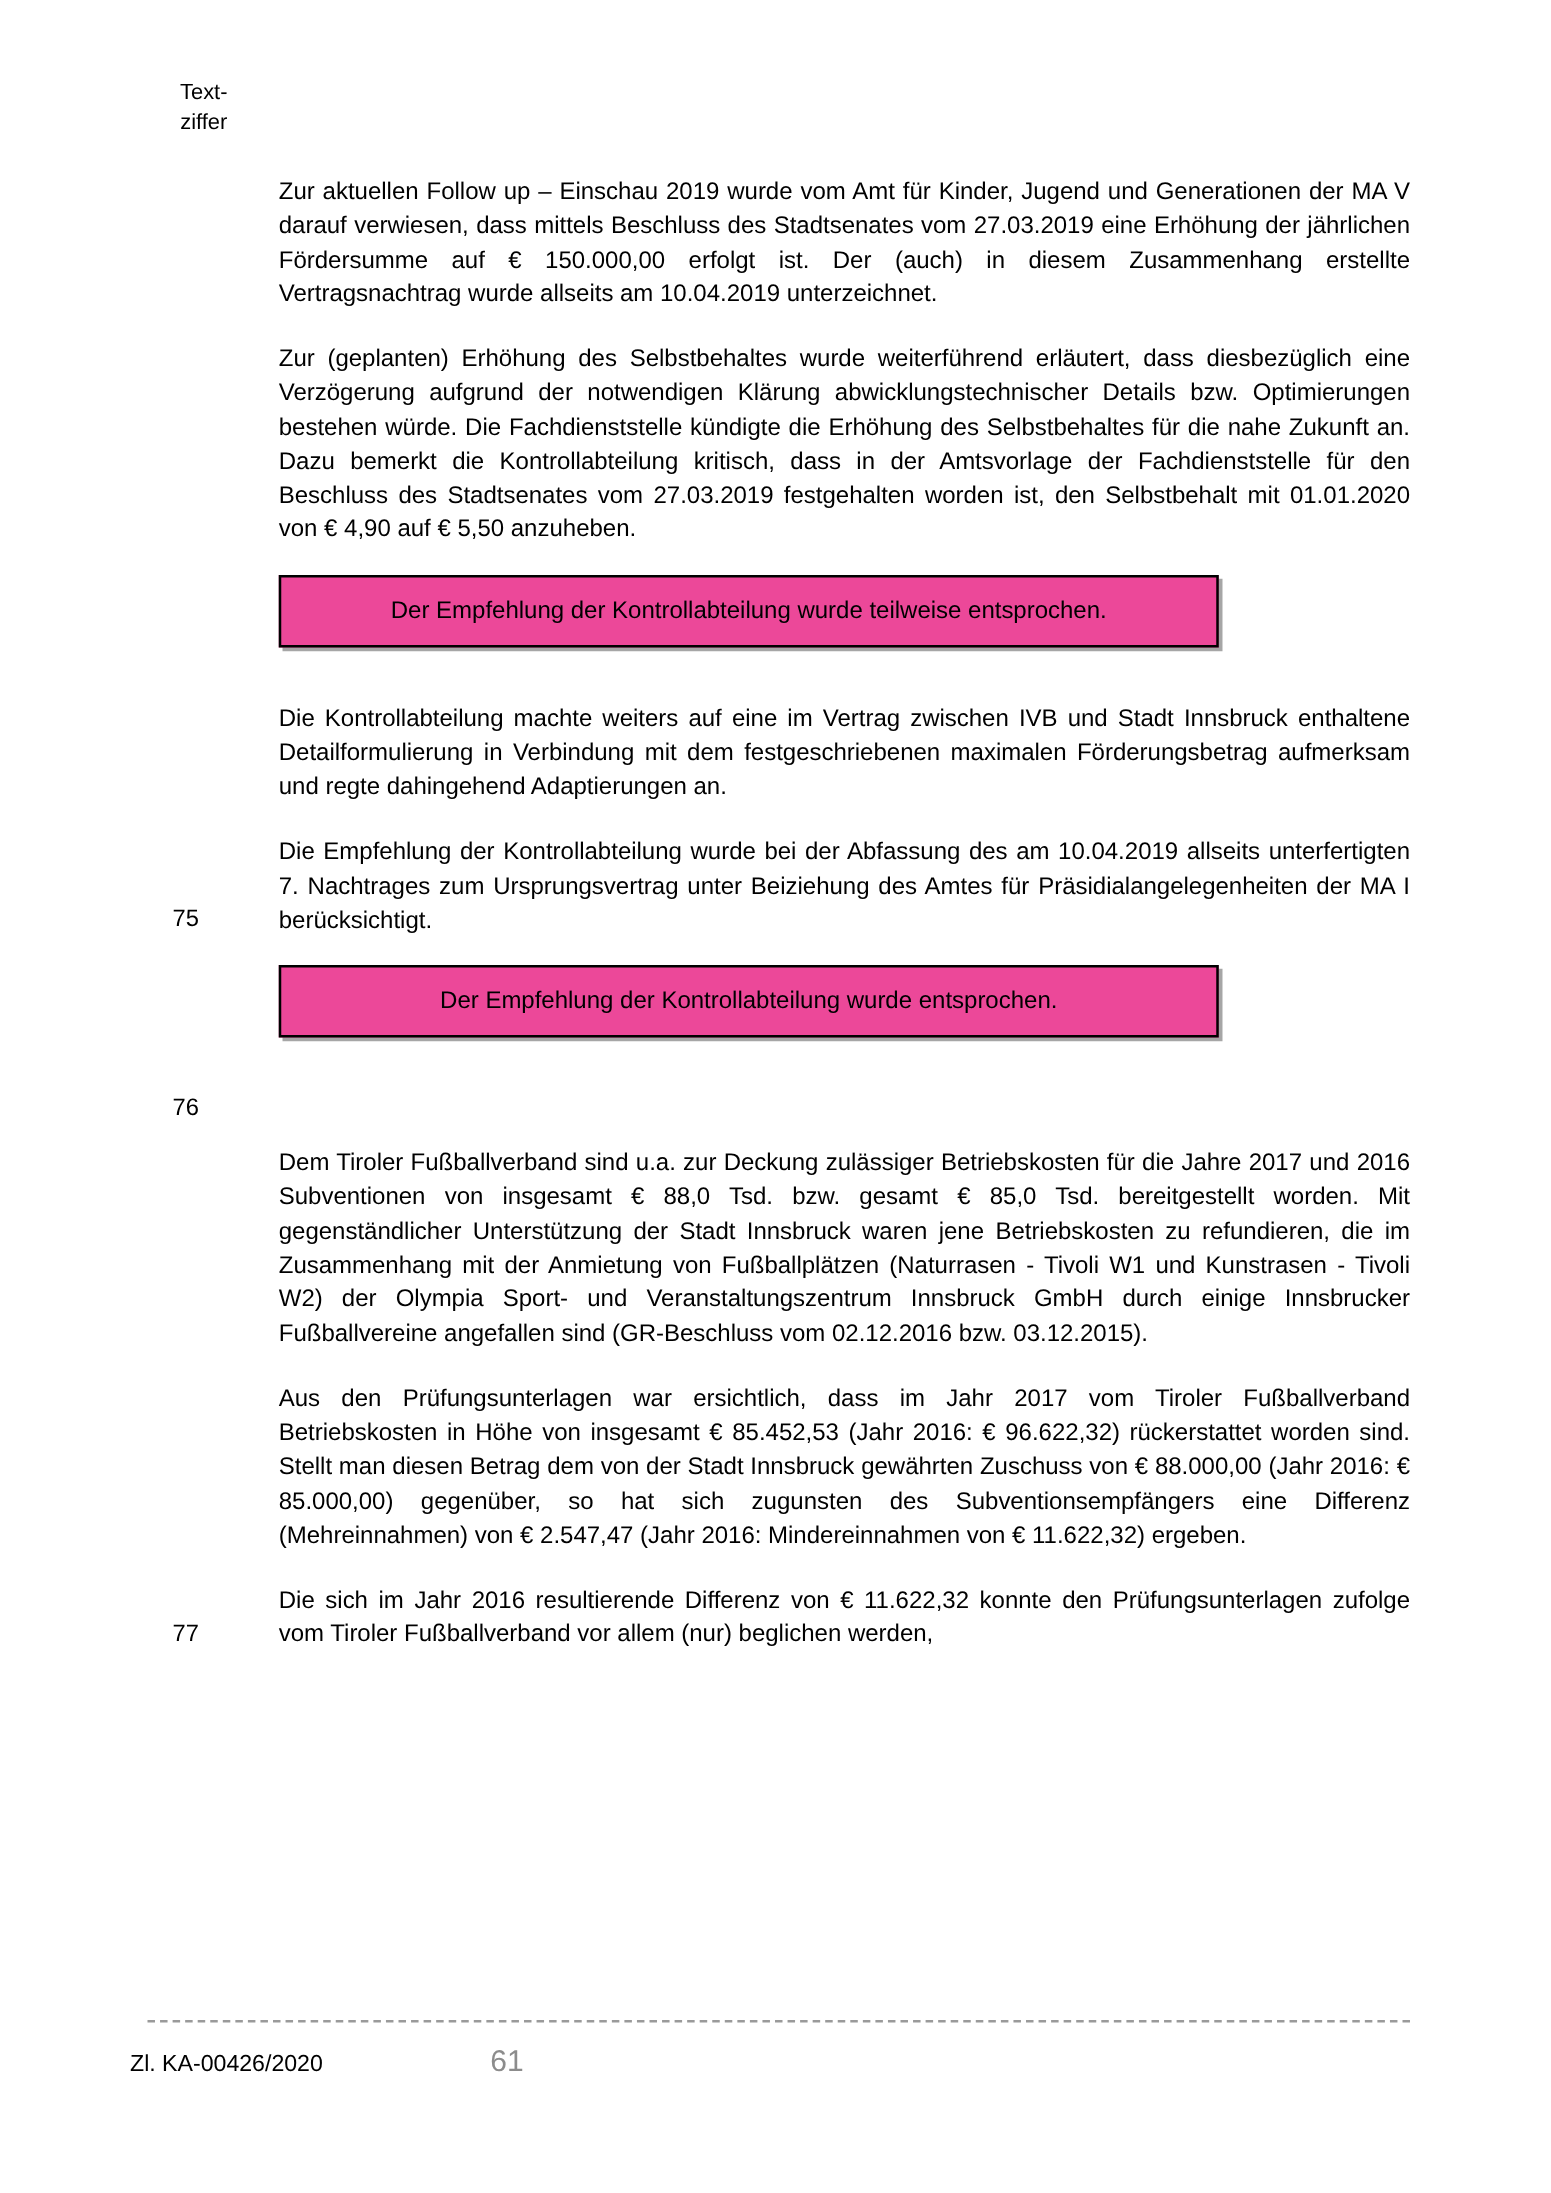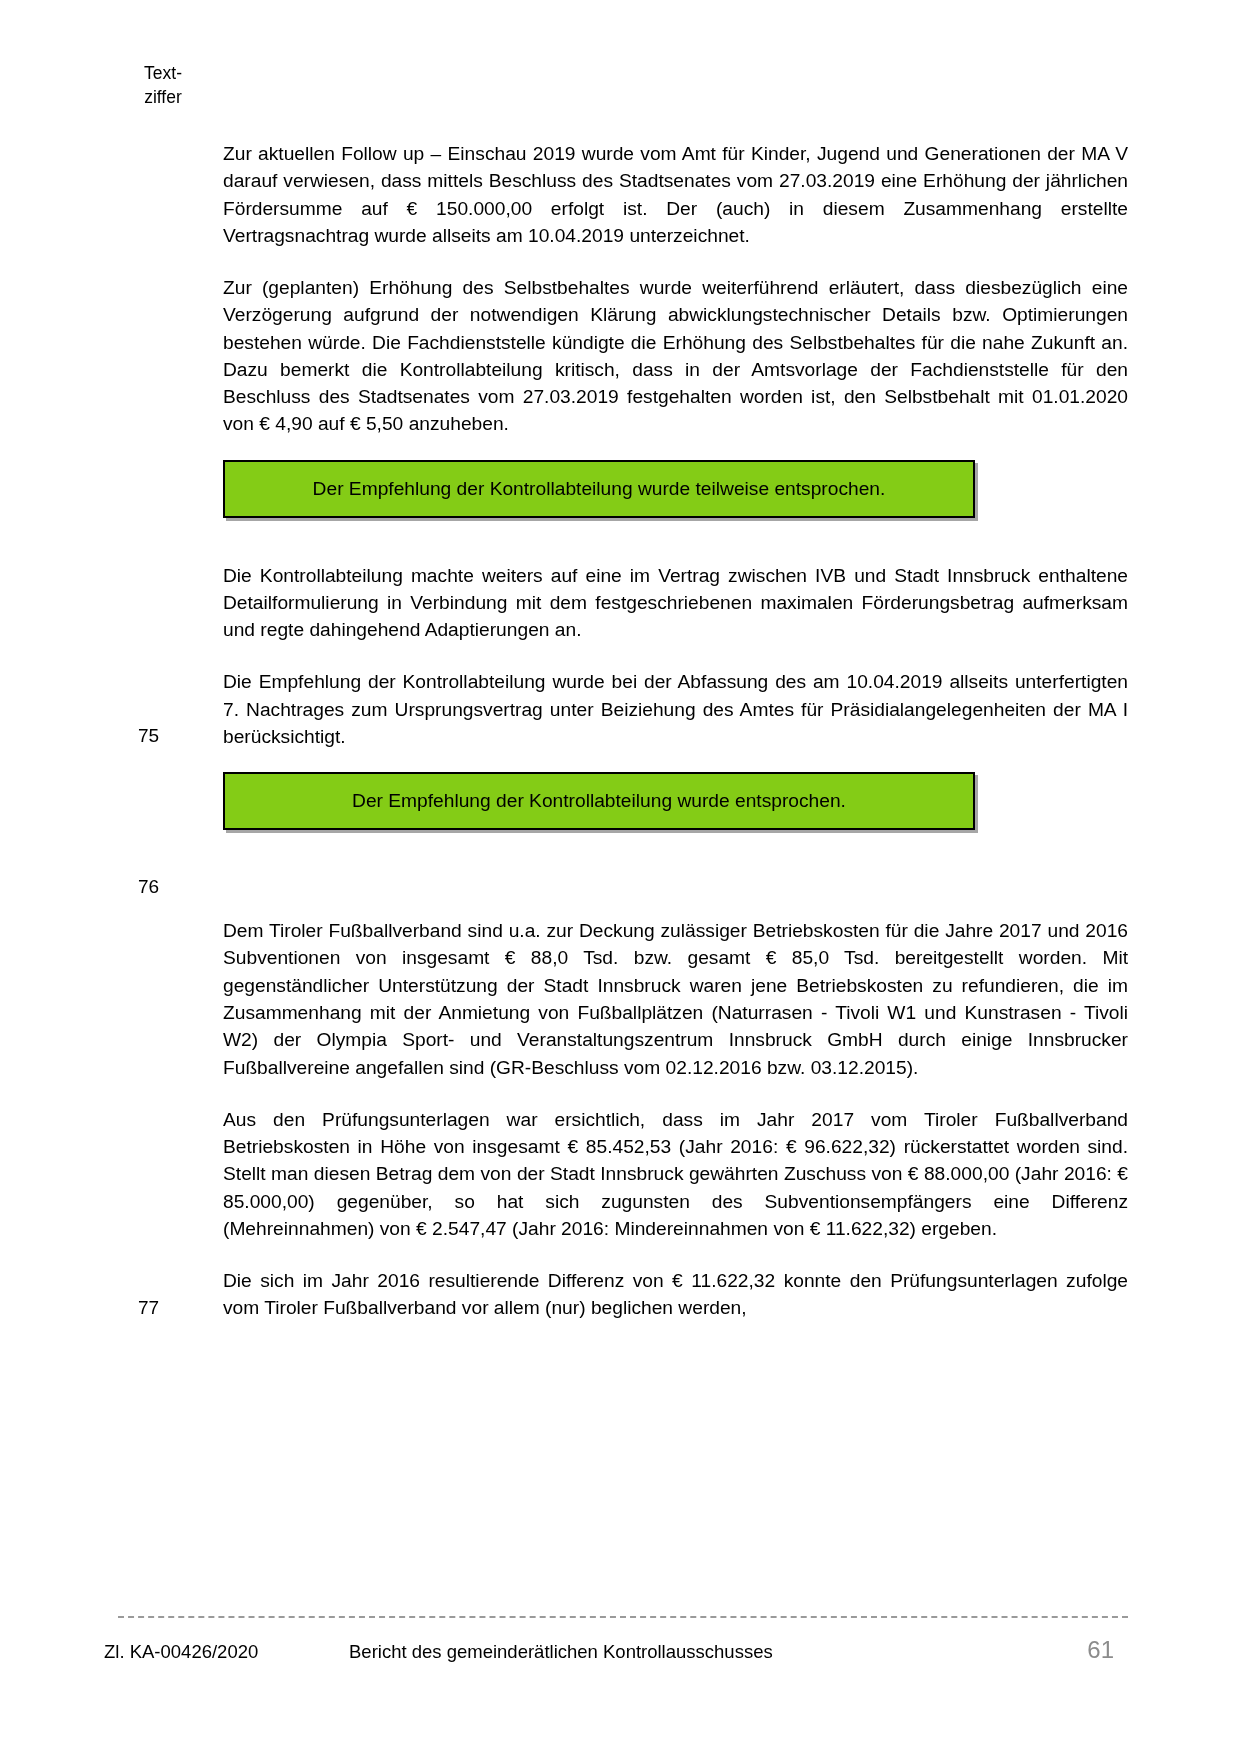--- a/index.html
+++ b/index.html
@@ -67,21 +67,21 @@
   .para:last-child {
     margin-bottom: 0;
     margin-top: 20px;
   }
   .gap-sm { height: 16px; }
   .gap-lg { height: 44px; }
 
   .recommendation {
     margin: 6px 0 0 0;
     border: 2px solid #000000;
-    background: #84cc16;
+    background: #ec4899;
     box-shadow: 3px 3px 0 rgba(0,0,0,0.35);
     padding: 16px 10px;
     text-align: center;
     font-size: 19.2px;
     width: 752px;
     box-sizing: border-box;
   }
   .rec-wrap {
     display: flex;
   }
@@ -178,17 +178,16 @@
         <p class="para">Die sich im Jahr 2016 resultierende Differenz von € 11.622,32 konnte den Prüfungsunterlagen zufolge vom Tiroler Fußballverband vor allem (nur) beglichen werden,</p>
       </div>
     </div>
 
   </div>
 
   <div class="footer-rule"></div>
 
   <div class="footer">
     <div class="footer-left">Zl. KA-00426/2020</div>
-    <div class="footer-center">Bericht des gemeinderätlichen Kontrollausschusses</div>
     <div class="footer-right">61</div>
   </div>
 
 </div>
 
 </body></html>

